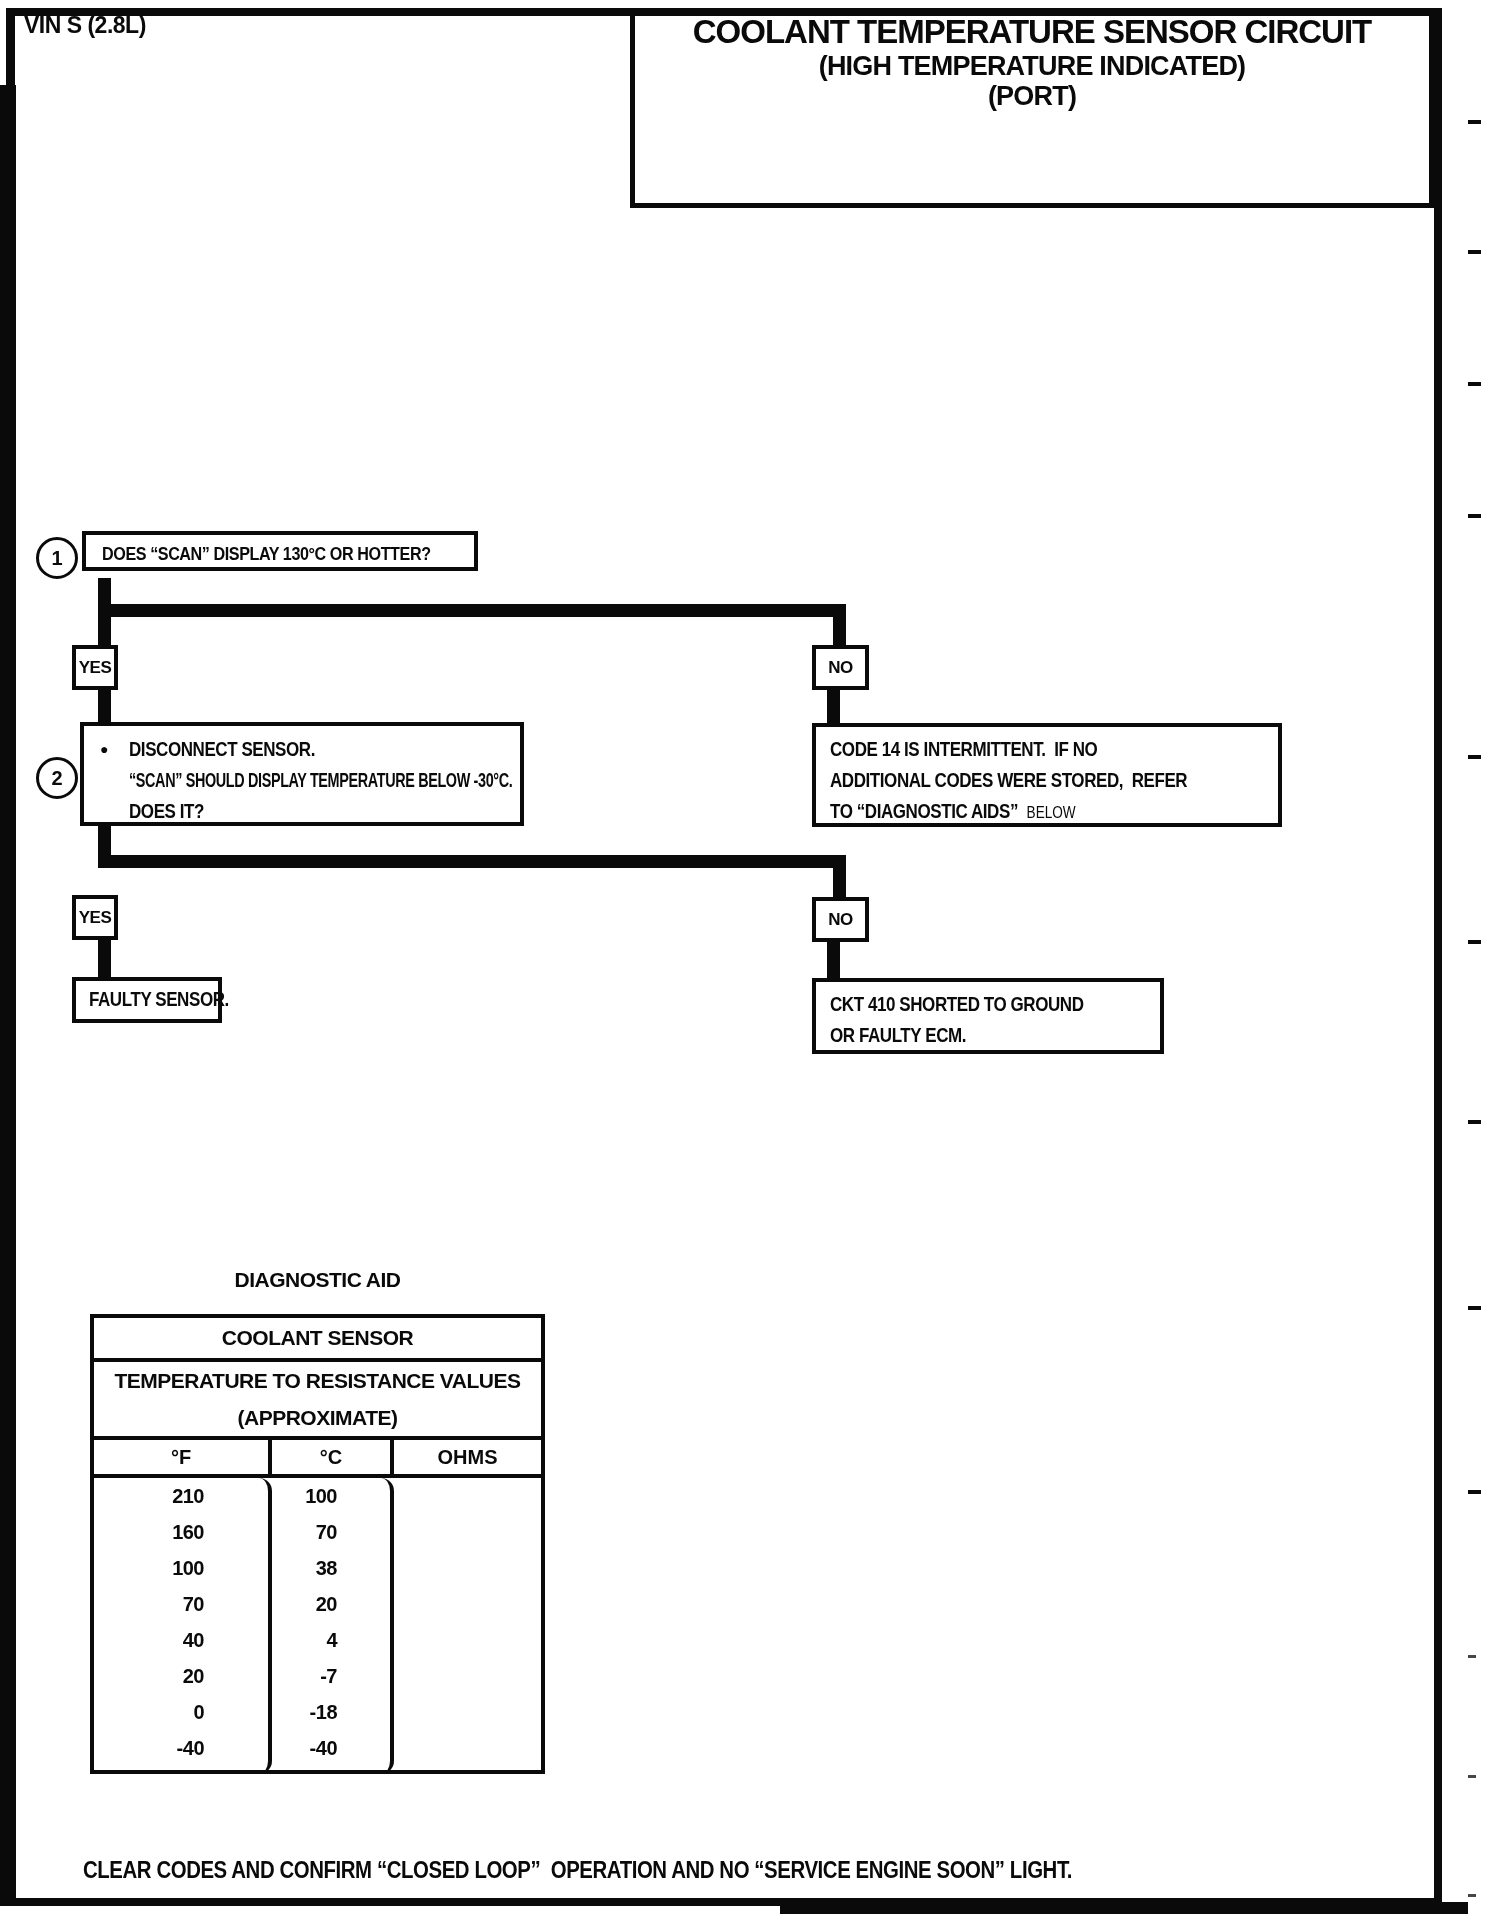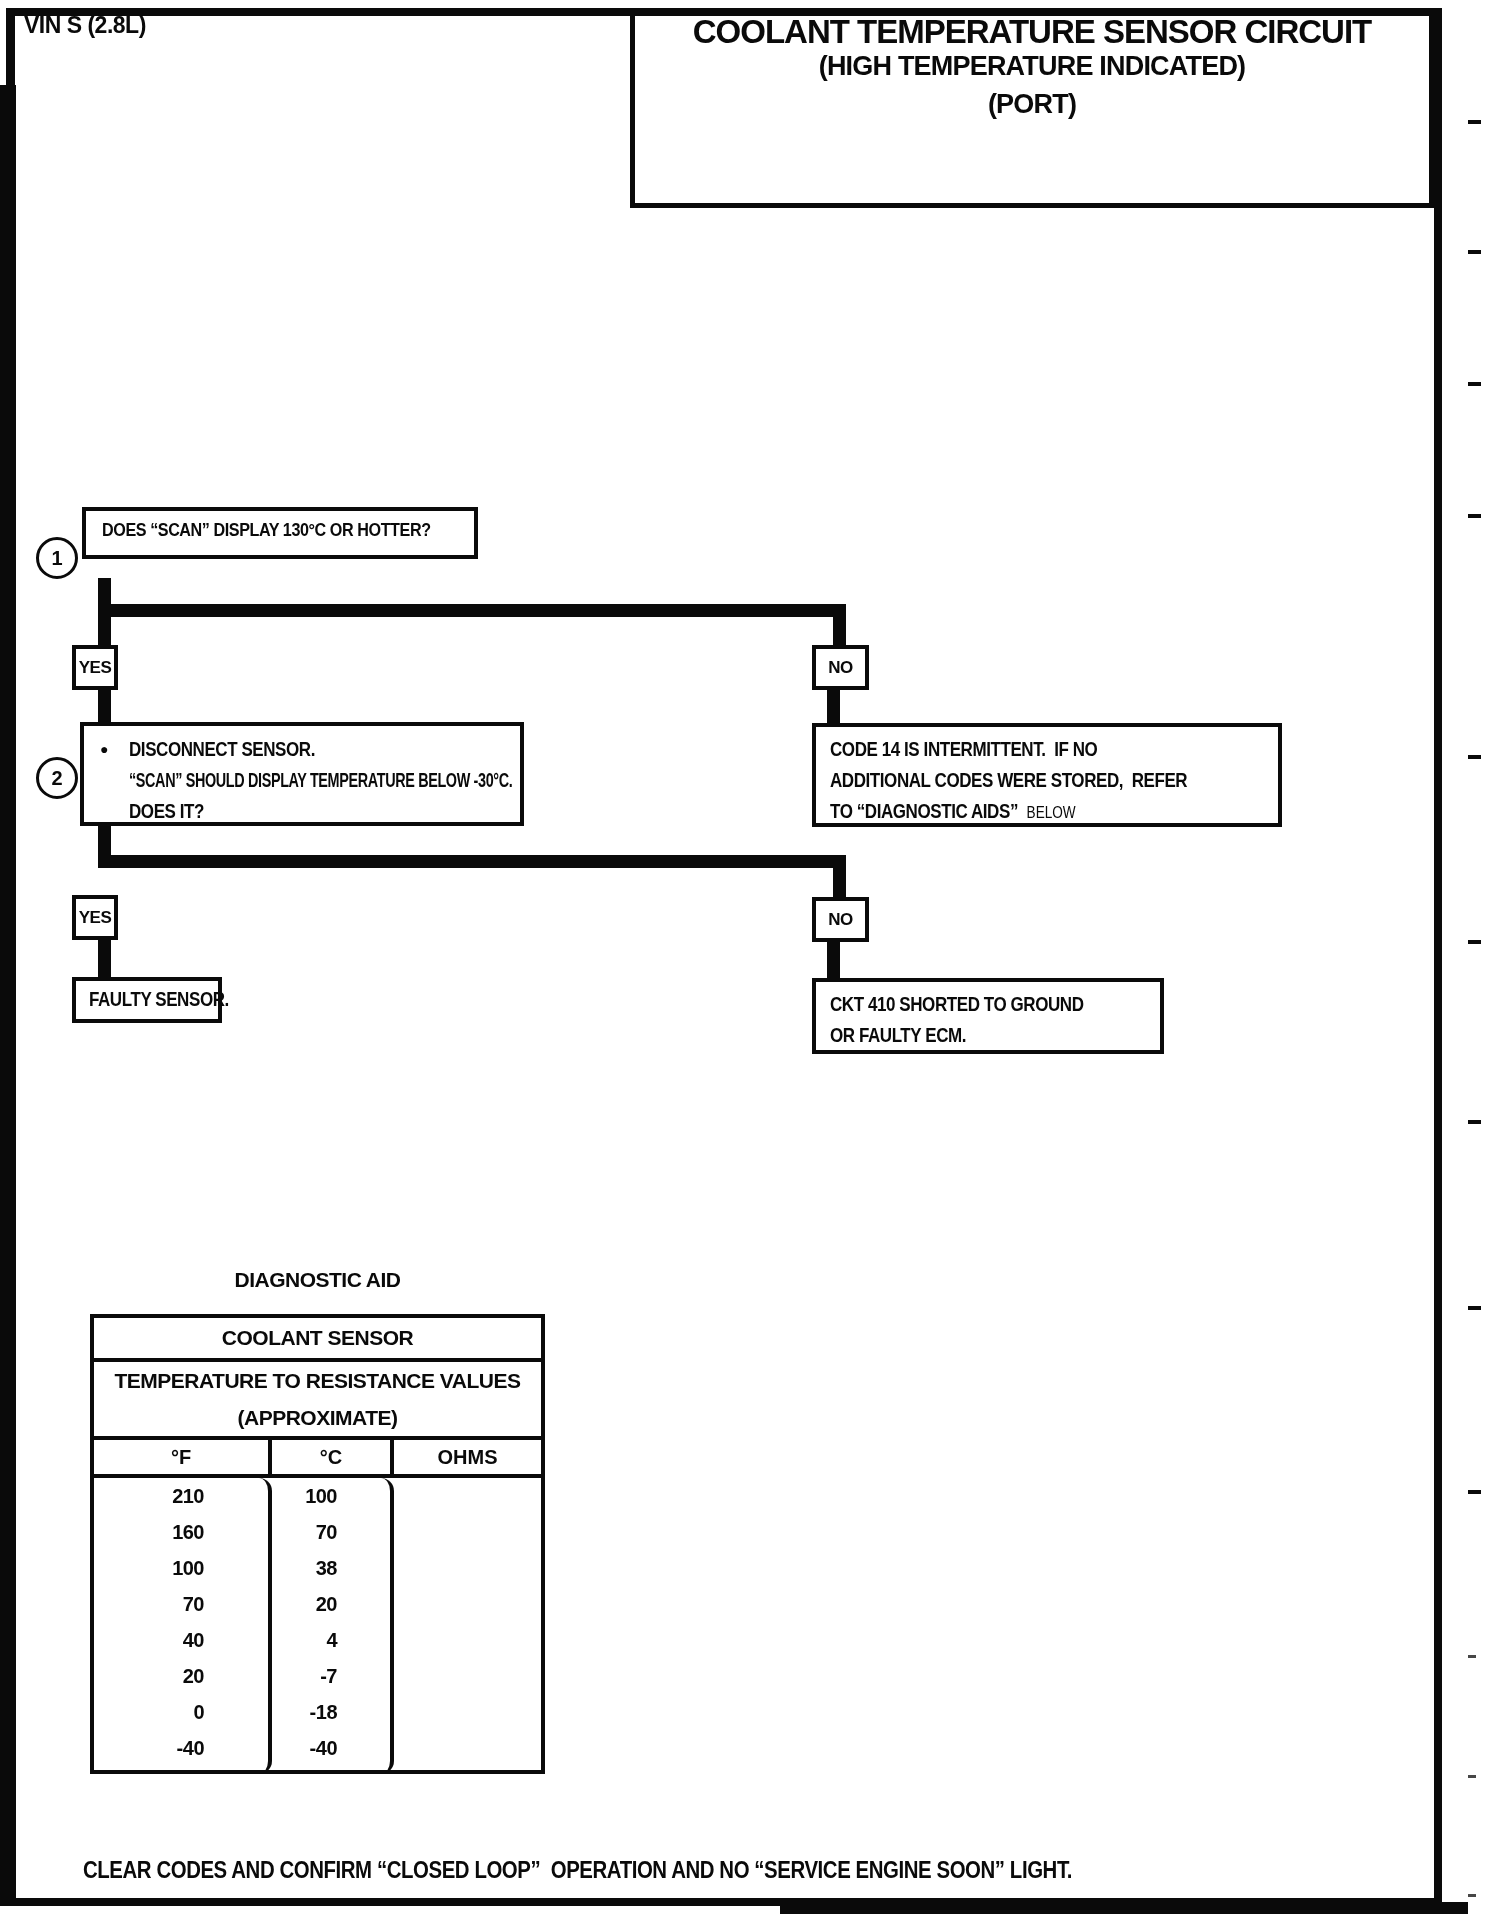--- a/index.html
+++ b/index.html
@@ -12,21 +12,21 @@
   
   .border{position:absolute;background:#0a0a0a;}
   
   .cx{transform:scaleX(.85);transform-origin:0 50%;white-space:pre;letter-spacing:-.5px;}
   .cx2{transform:scaleX(.72);transform-origin:0 50%;white-space:pre;letter-spacing:-.5px;}
   
   .title-box{position:absolute;left:630px;top:8px;width:804px;height:200px;border:5px solid #0a0a0a;box-sizing:border-box;text-align:center;}
   .title-code{font-size:44px;line-height:50px;margin-top:14px;letter-spacing:-1px;}
   .title-sub{font-size:33px;line-height:38px;letter-spacing:-1px;}
   .title-q1{font-size:27px;line-height:30px;letter-spacing:-.8px;}
-  .title-q2{font-size:27px;line-height:30px;letter-spacing:-.8px;margin-top:8px;}
+  .title-q2{font-size:27px;line-height:30px;letter-spacing:-.8px;}
   
   .fbox{position:absolute;border:4px solid #0a0a0a;box-sizing:border-box;background:#fff;font-size:20px;}
   .ynbox{position:absolute;border:4px solid #0a0a0a;box-sizing:border-box;background:#fff;
          font-size:17px;text-align:center;letter-spacing:-.5px;}
   .circle{position:absolute;width:42px;height:42px;border:3px solid #0a0a0a;border-radius:50%;
           box-sizing:border-box;text-align:center;font-size:20px;line-height:36px;background:#fff;}
   .line{position:absolute;background:#0a0a0a;}
   .boxline{line-height:31px;}
   .below-word{font-weight:normal;font-size:16px;letter-spacing:0;}
   
@@ -80,21 +80,21 @@
 
 <div class="title-box">
   <div class="title-sub">COOLANT TEMPERATURE SENSOR CIRCUIT</div>
   <div class="title-q1">(HIGH TEMPERATURE INDICATED)</div>
   <div class="title-q2">(PORT)</div>
 </div>
 
 <div class="circle">
   <span style="display:inline-block;">1</span>
 </div>
-<div class="fbox" style="left:82px;top:507px;width:396px;height:52px;">
+<div class="fbox" style="left:82px;top:531px;width:396px;height:40px;">
   <div class="cx" style="margin:8px 0 0 16px;font-size:19px;">DOES “SCAN” DISPLAY 130°C OR HOTTER?</div>
 </div>
 <style>.circle{left:36px;top:537px;}</style>
 
 <div class="line" style="left:98px;top:578px;width:13px;height:68px;"></div>
 <div class="line" style="left:98px;top:604px;width:748px;height:13px;"></div>
 <div class="line" style="left:833px;top:604px;width:13px;height:42px;"></div>
 
 <div class="ynbox" style="left:72px;top:645px;width:46px;height:45px;line-height:38px;">
   <span>YES</span>

